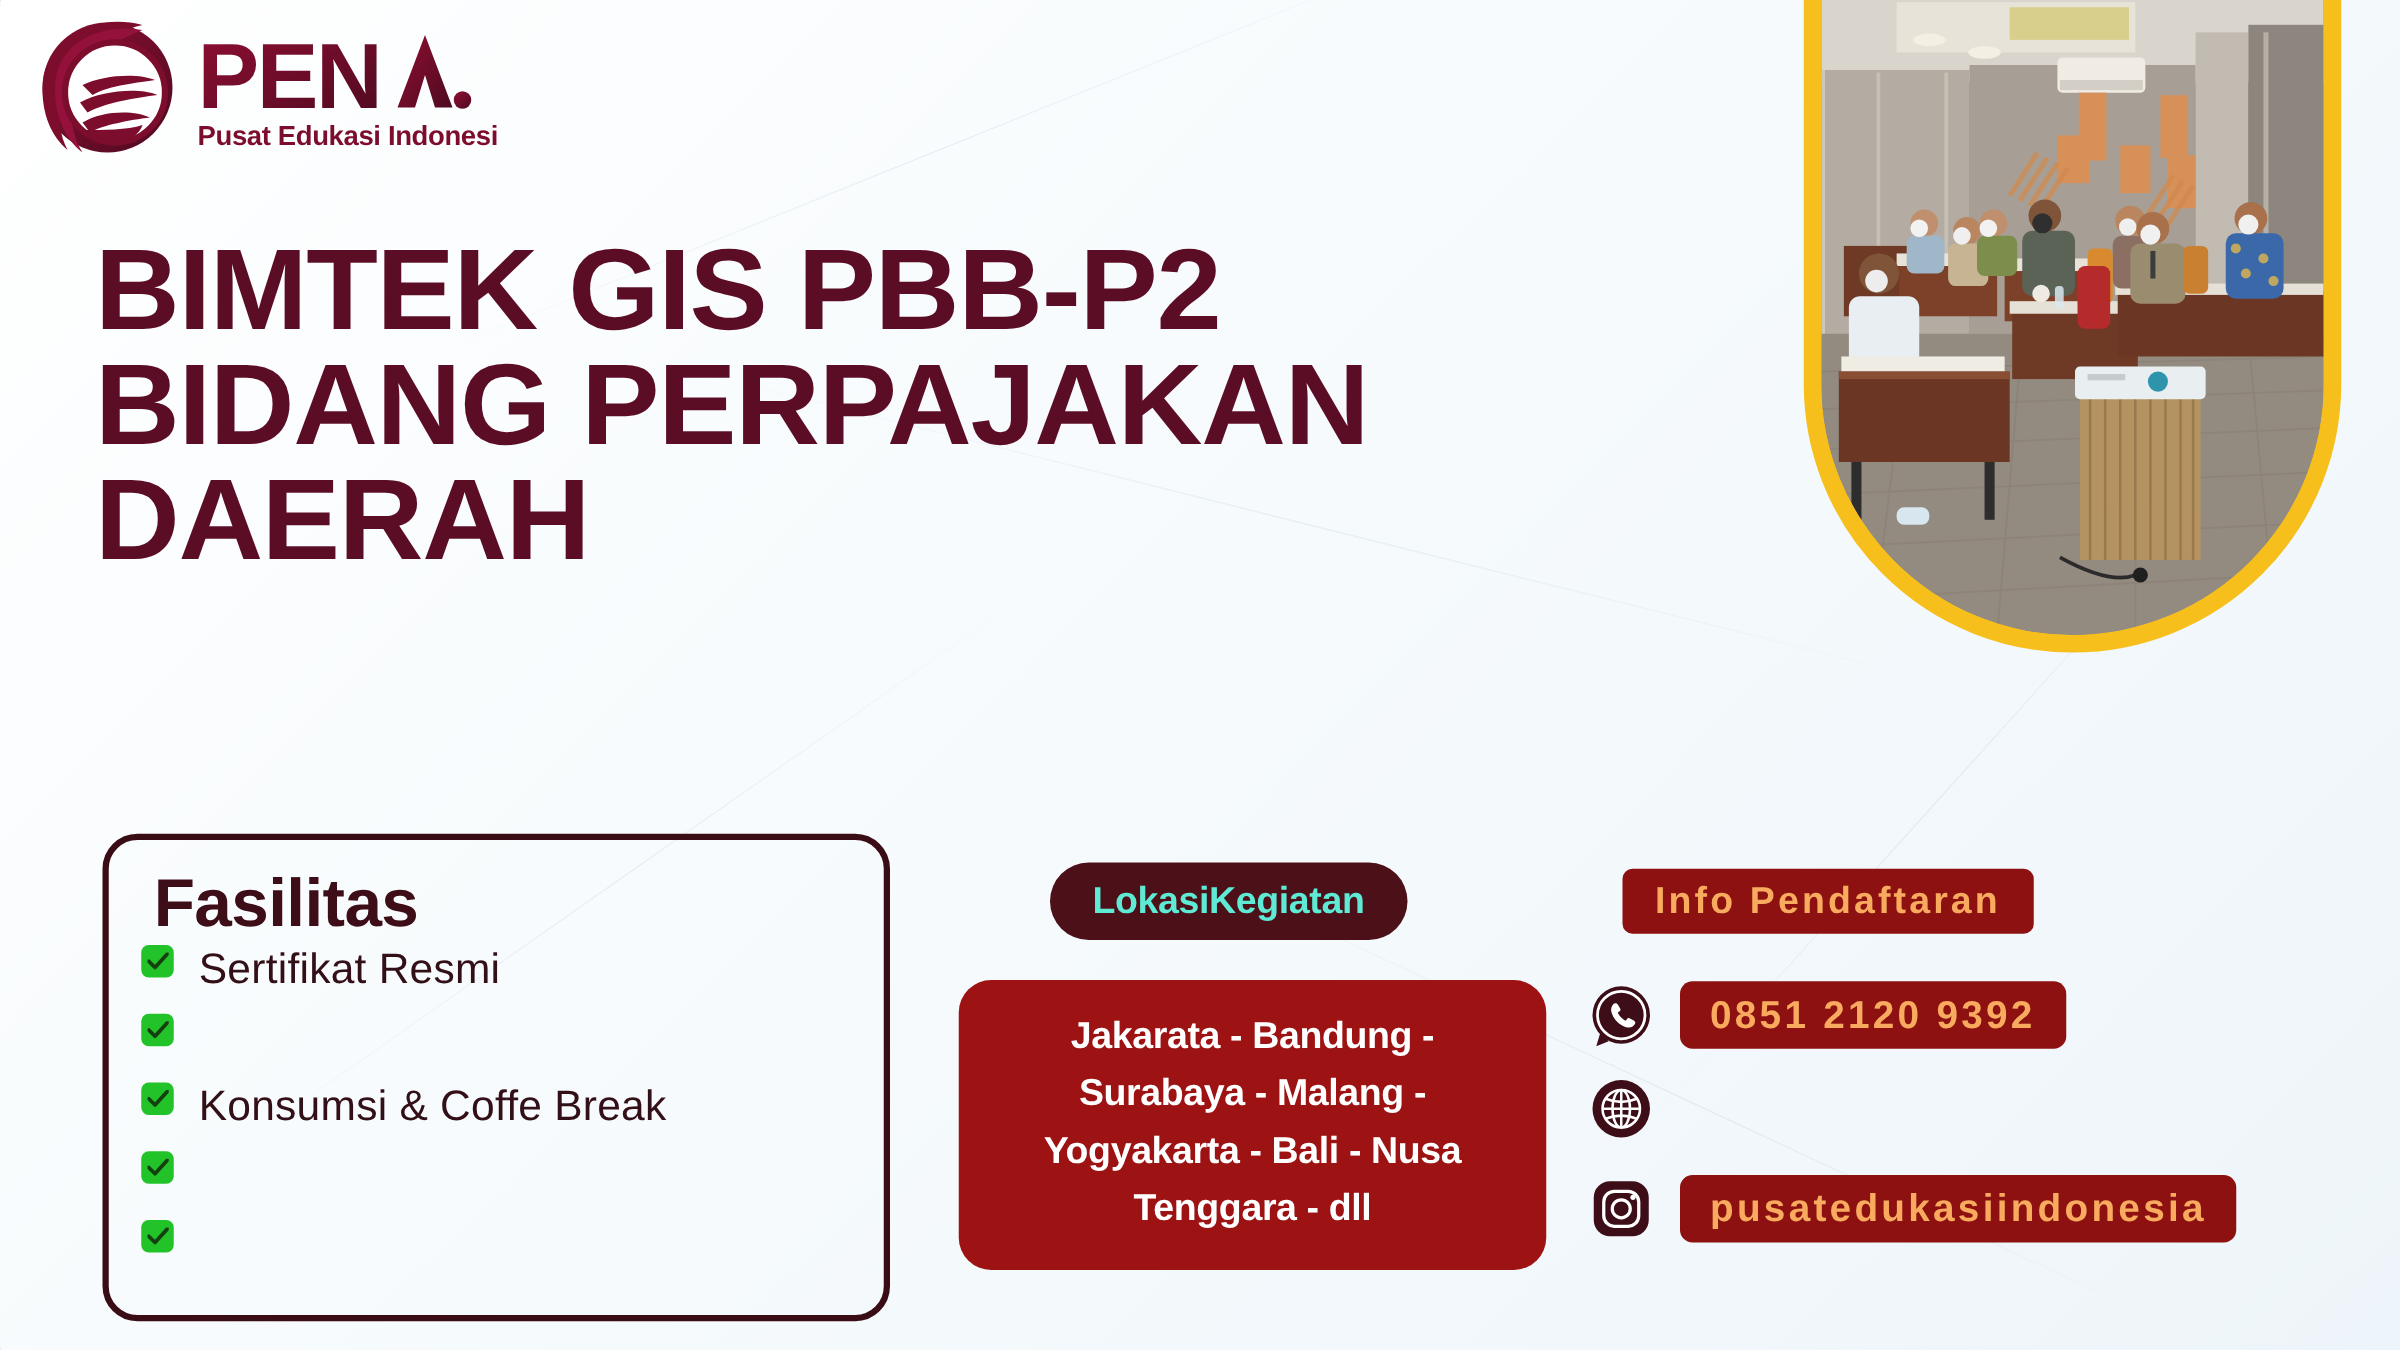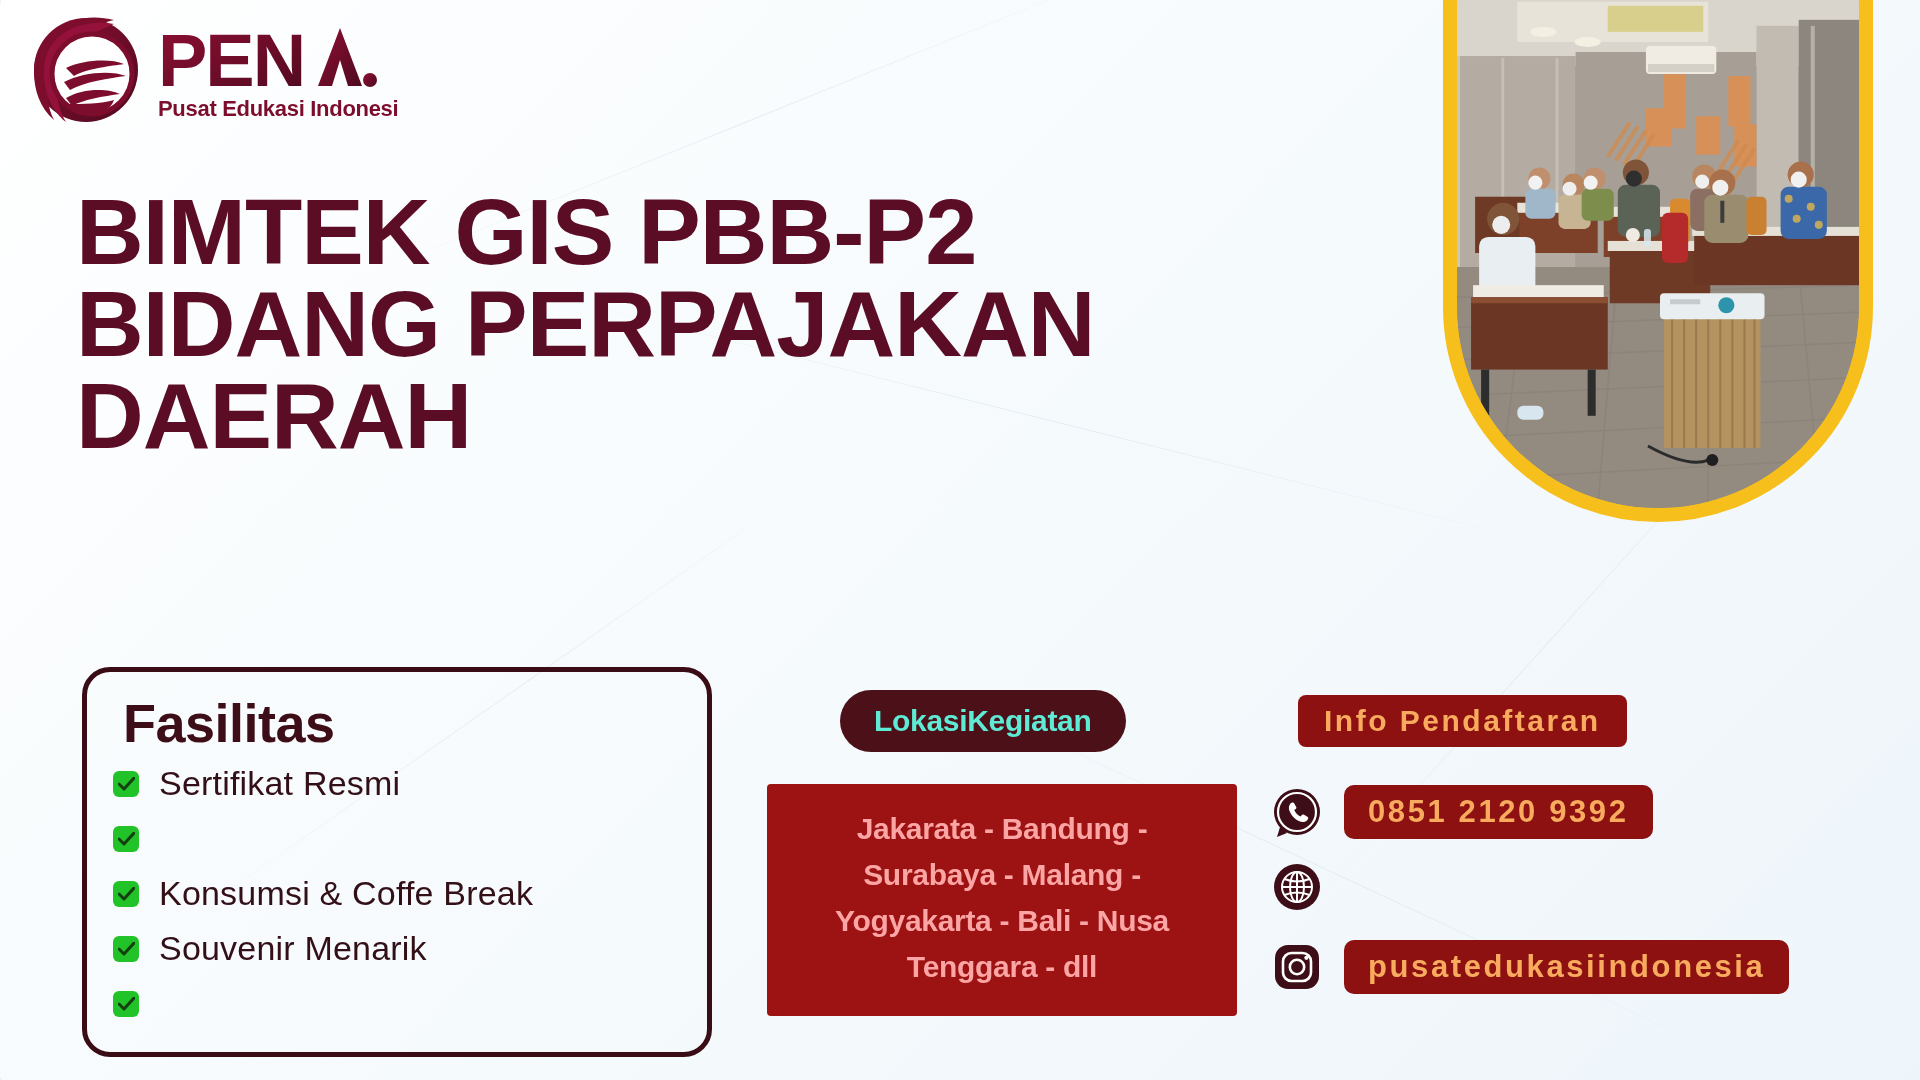--- a/index.html
+++ b/index.html
@@ -69,21 +69,21 @@
     background:transparent;
   }
   #fasilitas-title{
     position:absolute;left:36px;top:20px;
     font-size:54px;font-weight:bold;color:#3d0e18;
     letter-spacing:-.5px;
   }
   #fasilitas-list{
     position:absolute;left:26px;top:84px;right:10px;
   }
-  .fitem{display:flex;align-items:center;height:55px;}
+  .fitem{display:flex;align-items:flex-start;height:55px;}
   .fcheck{
     width:26px;height:26px;border-radius:6px;background:#22c329;
     display:flex;align-items:center;justify-content:center;flex:0 0 auto;
     margin-right:20px;
   }
   .fcheck svg{display:block;}
   .flabel{
     font-family:"Liberation Sans Narrow","Liberation Sans",sans-serif;
     font-size:34px;color:#331017;letter-spacing:.2px;white-space:nowrap;
   }
@@ -91,22 +91,22 @@
   
   #lokasi-pill{
     position:absolute;left:840px;top:690px;
     background:#4c1019;color:#5eead4;
     border-radius:40px;
     padding:14px 34px;
     font-size:30px;font-weight:bold;letter-spacing:-.3px;
   }
   #lokasi-box{
     position:absolute;left:767px;top:784px;width:470px;
-    background:#9d1212;color:#fca5a5;
-    border-radius:4px;
+    background:#9d1212;color:#ffffff;
+    border-radius:26px;
     padding:22px 26px 26px;
     box-sizing:border-box;
     text-align:center;
     font-size:30px;font-weight:bold;line-height:46px;
     letter-spacing:-.3px;
   }
 
   
   #info-badge{
     position:absolute;left:1298px;top:695px;
@@ -337,21 +337,20 @@
         </span>
         <span class="flabel">Konsumsi &amp; Coffe Break</span>
       </div>
 
       <div class="fitem">
         <span class="fcheck">
           <svg width="17" height="14" viewBox="0 0 17 14">
               <path d="M1 7 L6 12 L16 1" stroke="#14400f" stroke-width="3" fill="none" stroke-linecap="round" stroke-linejoin="round"></path>
             </svg>
         </span>
-        <span class="flabel">Souvenir Menarik</span>
       </div>
 
       <div class="fitem">
         <span class="fcheck">
           <svg width="17" height="14" viewBox="0 0 17 14">
               <path d="M1 7 L6 12 L16 1" stroke="#14400f" stroke-width="3" fill="none" stroke-linecap="round" stroke-linejoin="round"></path>
             </svg>
         </span>
       </div>
 

